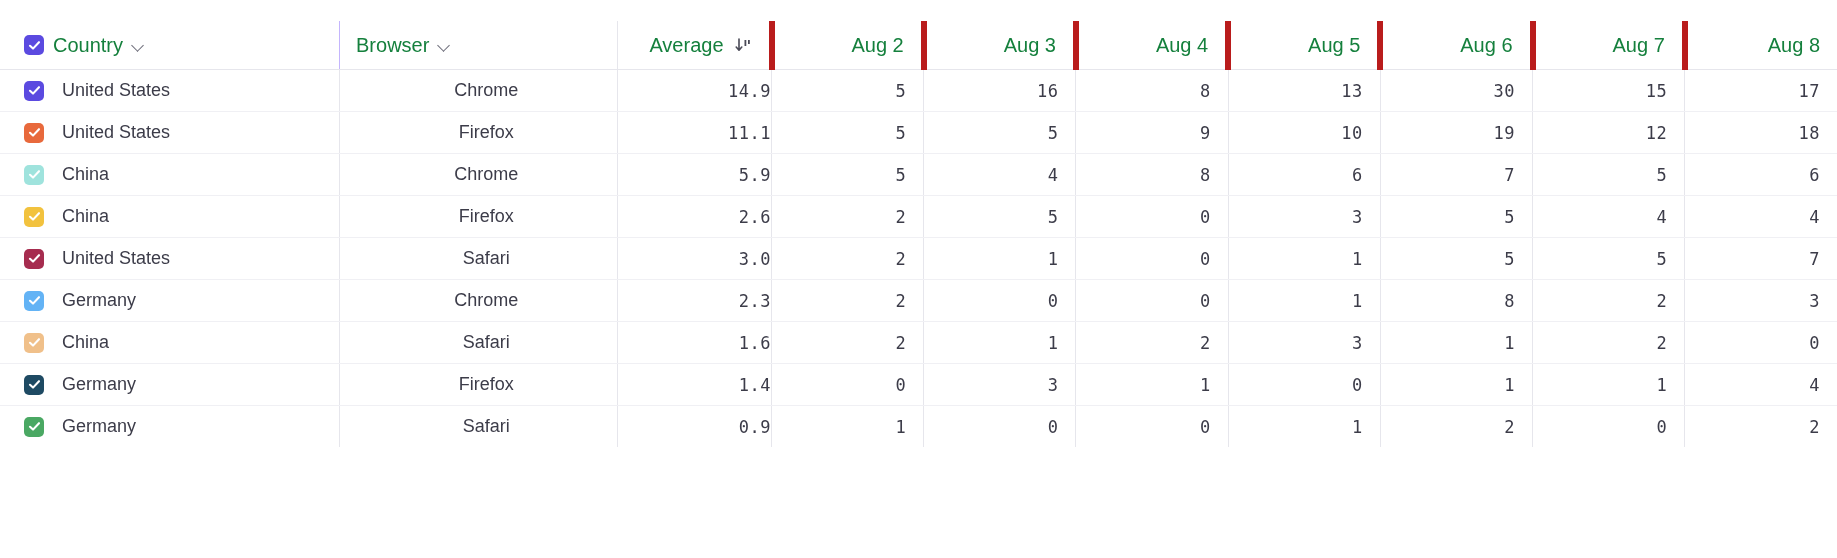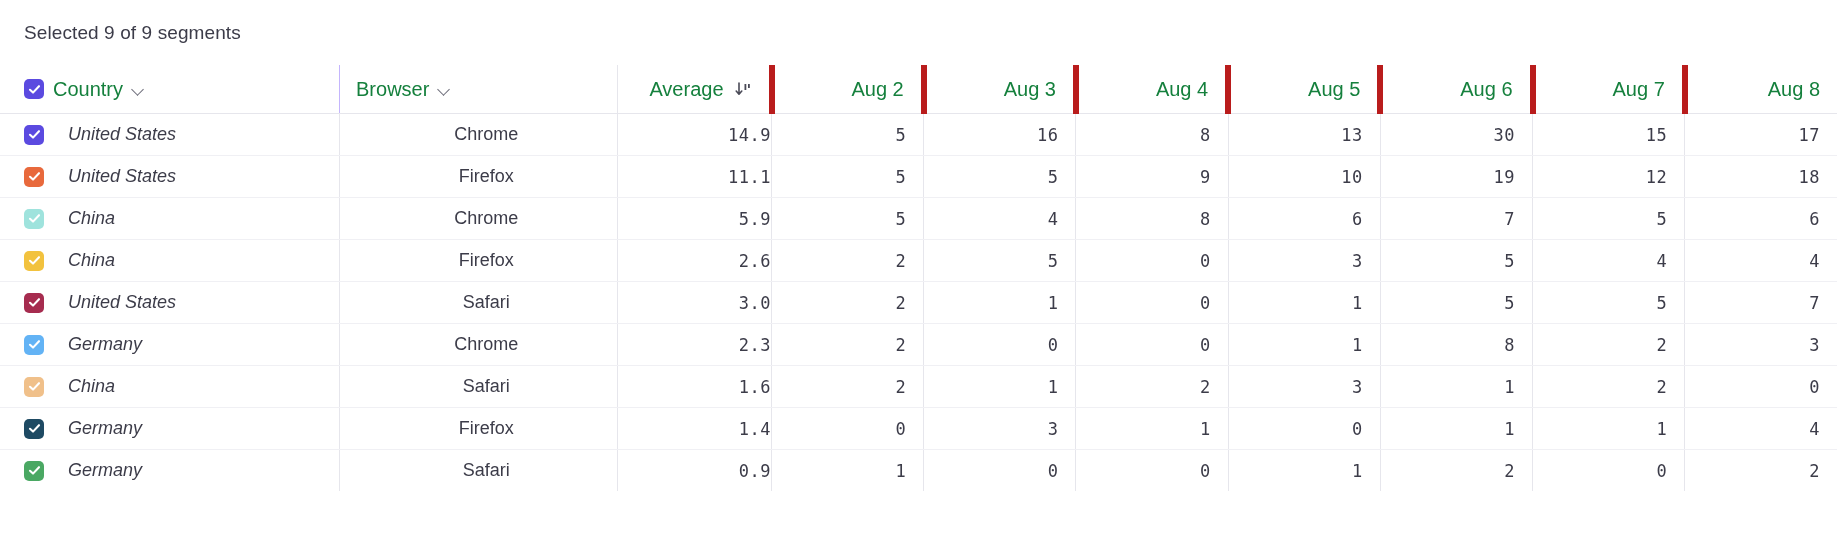--- a/index.html
+++ b/index.html
@@ -117,22 +117,21 @@
     display: inline-flex;
     align-items: center;
     justify-content: center;
     flex: 0 0 auto;
     box-sizing: border-box;
   }
   .checkbox svg { display: block; }
   .cell-flex {
     display: flex;
     align-items: center;
-    gap: 24px;
-    font-style: italic;
+    gap: 18px;
   }
   .caret {
     display: inline-block;
     width: 14px;
     height: 14px;
     position: relative;
     flex: 0 0 auto;
   }
   .caret::before {
     content: "";
@@ -149,21 +148,20 @@
     display: inline-flex;
     align-items: center;
     margin-left: 2px;
   }
 </style>
 </head>
 <body>
 
 <div class="wrap">
 
-  <div class="selection-status">Selected 9 of 9 segments</div>
 
   <table class="grid">
     <colgroup>
       <col class="c-country">
       <col class="c-browser">
       <col class="c-average">
       <col class="c-day">
       <col class="c-day">
       <col class="c-day">
       <col class="c-day">

